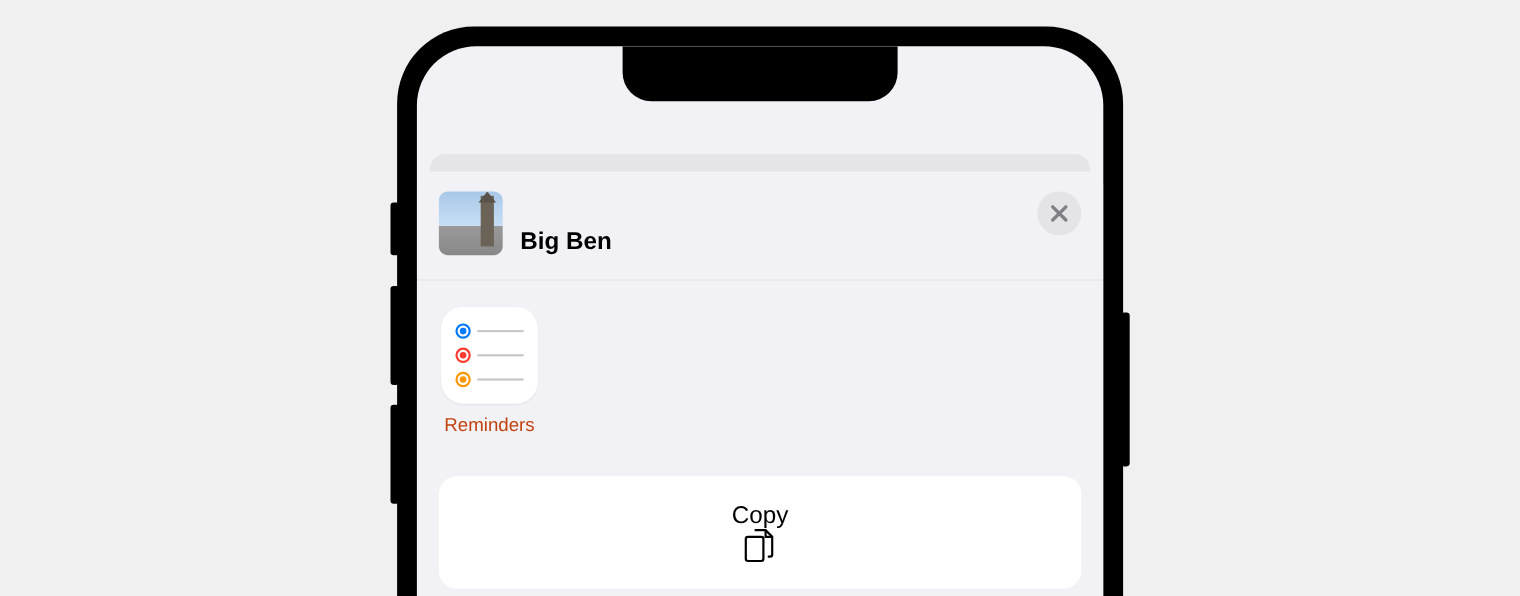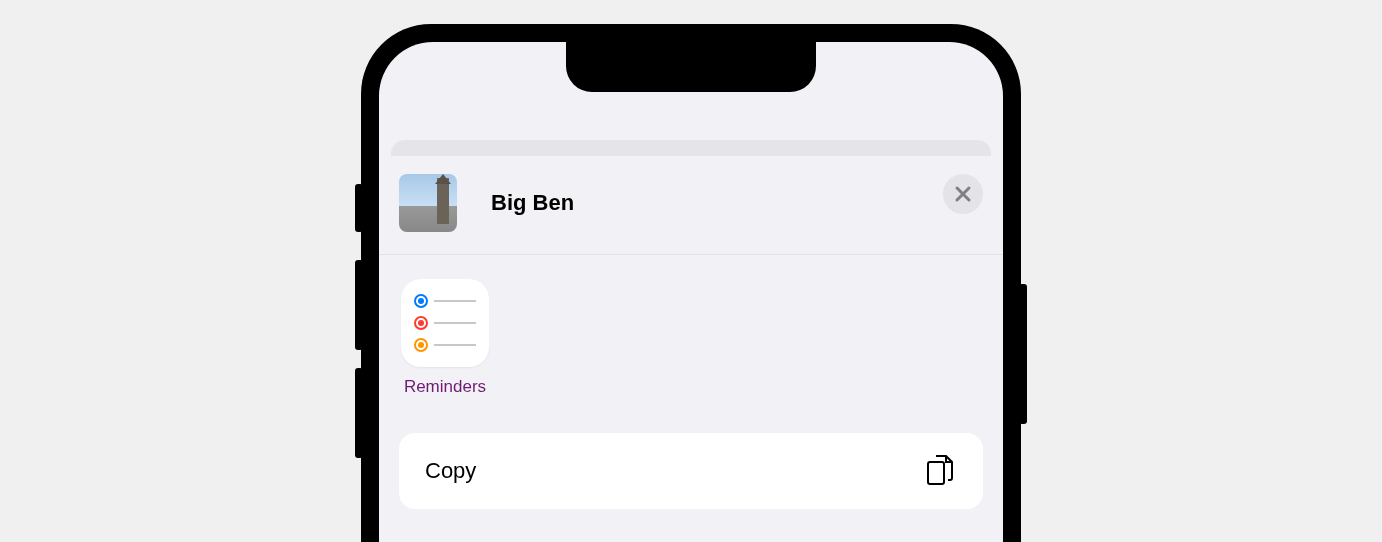--- a/index.html
+++ b/index.html
@@ -64,25 +64,24 @@
       position: absolute;
       top: 114px;
       left: 0;
       right: 0;
       bottom: 0;
       background: #f2f2f6;
       border-radius: 14px 14px 0 0;
     }
     .sheet-header {
       display: flex;
-      align-items: center;
+      align-items: flex-end;
       padding: 18px 20px 22px 20px;
       border-bottom: 1px solid #e2e2e6;
       position: relative;
-      gap: 18px;
     }
     .thumb {
       width: 58px;
       height: 58px;
       border-radius: 8px;
       overflow: hidden;
       margin-right: 16px;
       position: relative;
       background: linear-gradient(to bottom, #a8c8e8 0%, #c8dff5 55%, #999 55%, #888 100%);
     }
@@ -139,21 +138,21 @@
       height: 88px;
       border-radius: 20px;
       background: #fff;
       display: flex;
       align-items: center;
       justify-content: center;
       box-shadow: 0 1px 2px rgba(0,0,0,0.06);
     }
     .app-label {
       font-size: 17px;
-      color: #701a75;
+      color: #c2410c;
     }
     .reminders-icon-inner {
       display: flex;
       flex-direction: column;
       gap: 8px;
       width: 62px;
     }
     .reminder-row {
       display: flex;
       align-items: center;
@@ -200,20 +199,21 @@
       margin: 18px 20px 0 20px;
       background: #fff;
       border-radius: 16px;
       overflow: hidden;
     }
     .action-row {
       display: flex;
       justify-content: space-between;
       align-items: center;
       padding: 22px 26px;
+      flex-direction: column;
     }
     .action-label {
       font-size: 22px;
       color: #000;
     }
     .action-icon {
       width: 32px;
       height: 32px;
       display: flex;
       align-items: center;

